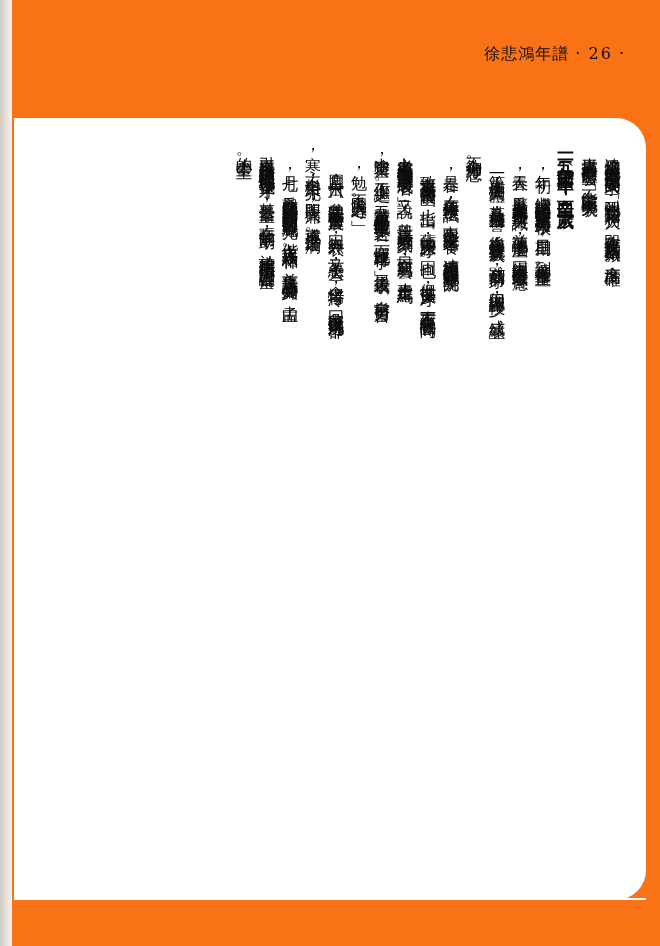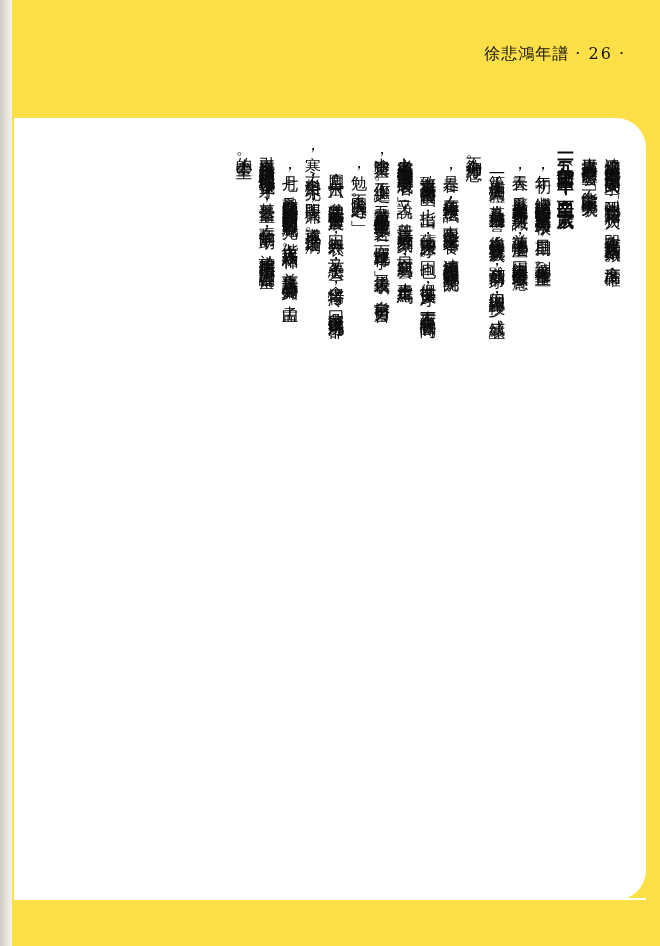--- a/index.html
+++ b/index.html
@@ -15,21 +15,21 @@
     position: relative;
   }
 
   
   #page {
     position: absolute;
     left: 0;
     top: 0;
     width: 660px;
     height: 946px;
-    background: #fde047;
+    background: #f97316;
   }
 
   
   #gutter-shadow {
     position: absolute;
     left: 0;
     top: 0;
     width: 12px;
     height: 946px;
     background: linear-gradient(to right, #cfcac1 0%, #e9e5de 60%, #f4f1ec 100%);

